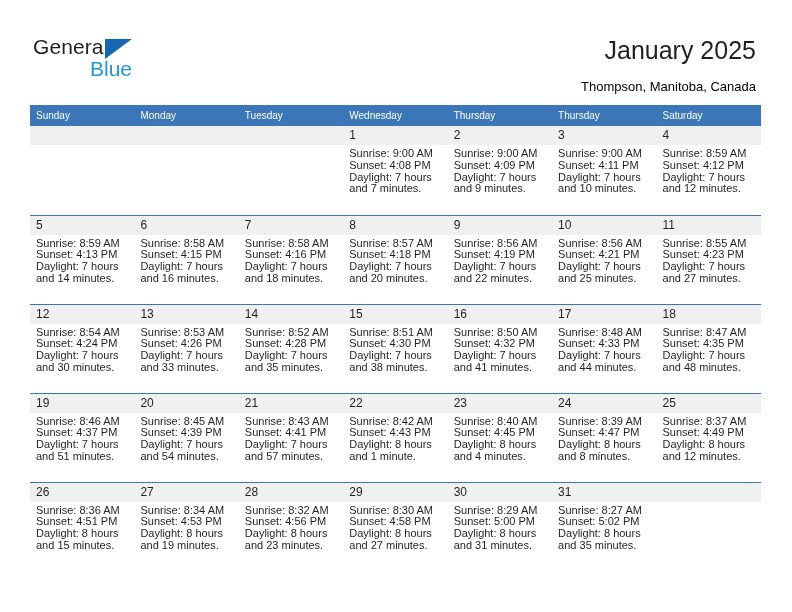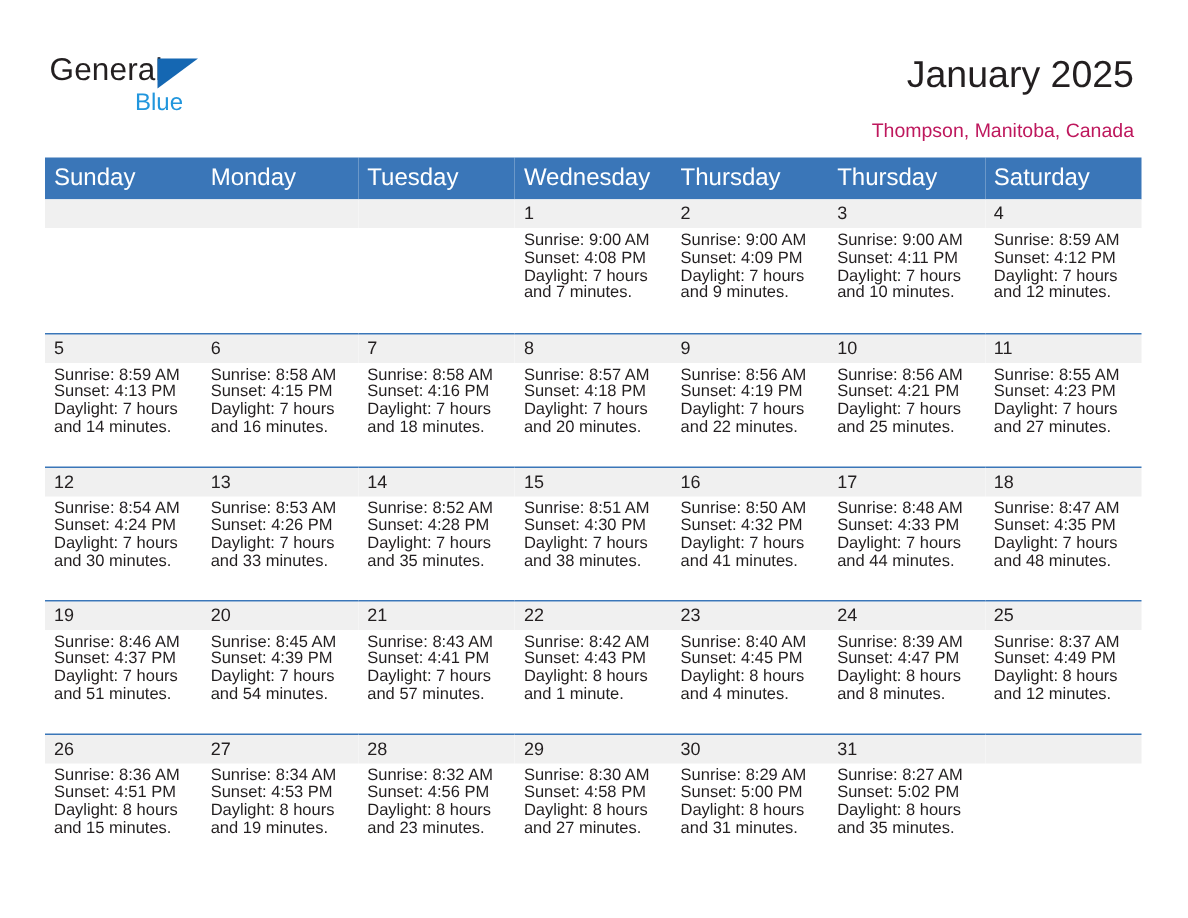--- a/index.html
+++ b/index.html
@@ -43,57 +43,57 @@
     left: 72px;
     top: 3px;
     width: 0; height: 0;
     border-left: 27px solid #1567b2;
     border-bottom: 20px solid transparent;
   }
   .logo-blue {
     position: absolute;
     left: 57px;
     top: 22px;
-    font-size: 16px;
+    font-size: 21px;
     color: #2196dd;
     line-height: 22px;
   }
   .title {
     position: absolute;
     right: 36px;
     top: 36px;
     font-size: 25px;
     color: #231f20;
     text-align: center;
     white-space: nowrap;
   }
   .subtitle {
     position: absolute;
     right: 36px;
     top: 79px;
     font-size: 13px;
-    color: #be185d;
+    color: #000000;
     text-align: right;
     white-space: nowrap;
     margin-left: 16px;
   }
 
   
   .cal {
     position: absolute;
     left: 30px;
     top: 105px;
     width: 731px;
     border-collapse: collapse;
     table-layout: fixed;
   }
   .cal th {
     background: #3a76b8;
     color: #ffffff;
-    font-size: 16px;
+    font-size: 10px;
     font-weight: normal;
     text-align: left;
     padding: 5px 0 5px 6px;
     height: 21px;
     border: none;
   }
   .cal td {
     vertical-align: top;
     width: 104.43px;
     height: 89px;

